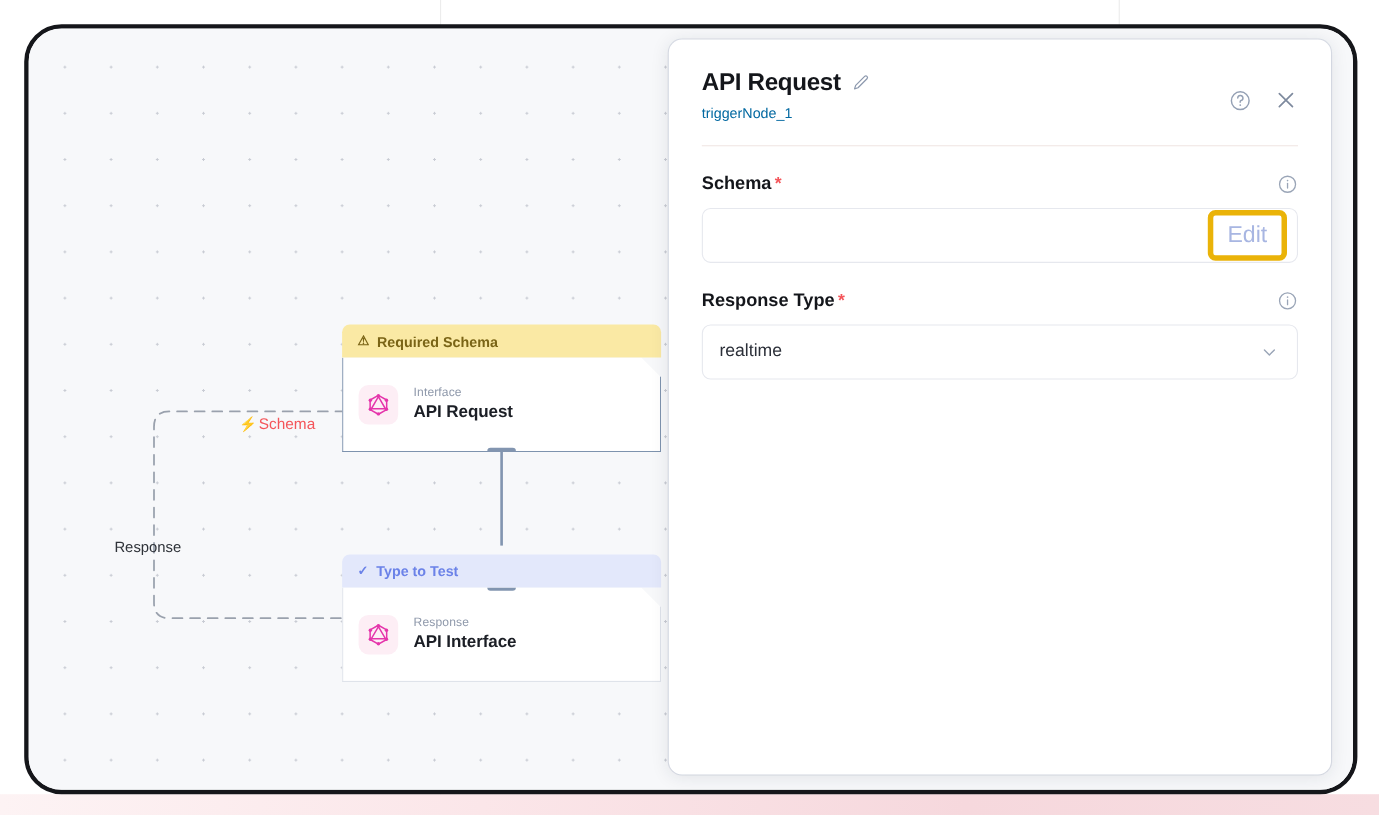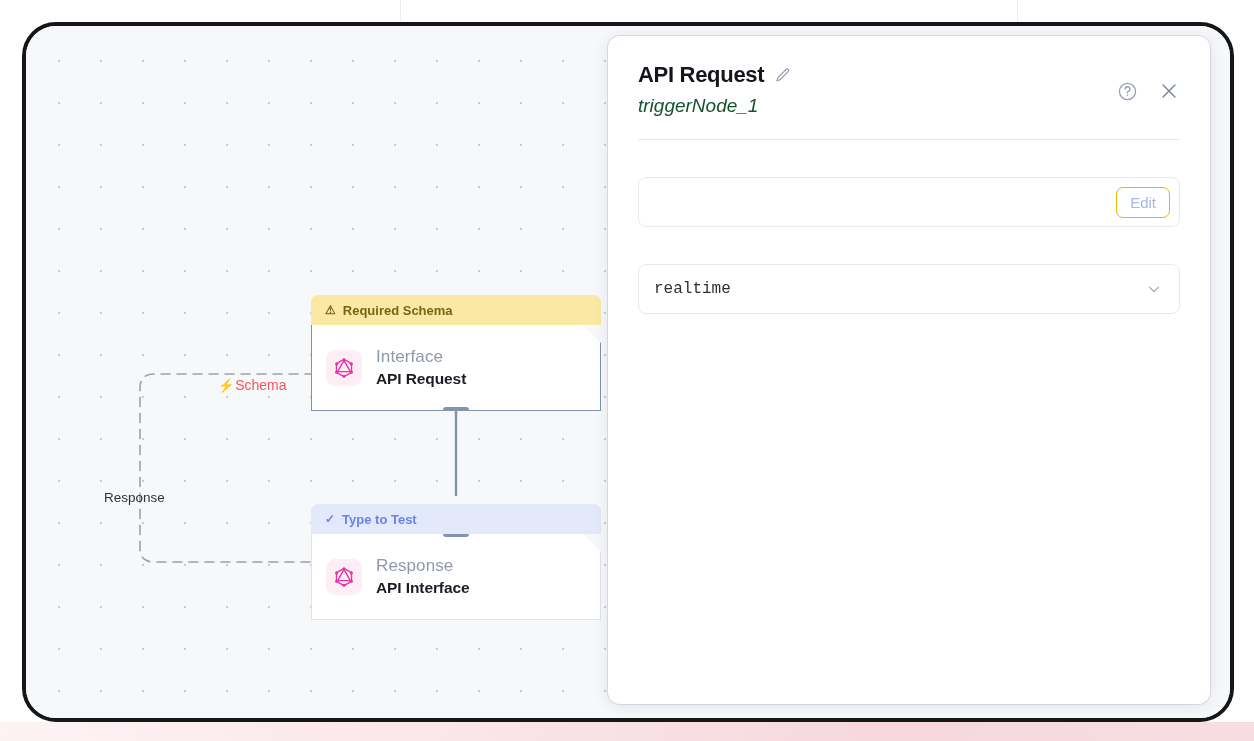--- a/index.html
+++ b/index.html
@@ -143,21 +143,21 @@
     border-radius: 9px;
     background: #fdeef5;
     display: flex;
     align-items: center;
     justify-content: center;
     flex: 0 0 auto;
   }
 
   .node-text { display: flex; flex-direction: column; gap: 3px; }
   .node-kind {
-    font-size: 17px;
+    font-size: 11px;
     color: #8f99ab;
     letter-spacing: .1px;
   }
   .node-title {
     font-size: 15.5px;
     font-weight: 700;
     color: #1b1e25;
     letter-spacing: -.1px;
   }
 
@@ -200,23 +200,22 @@
     gap: 10px;
   }
   .insp-title {
     font-size: 22px;
     font-weight: 700;
     color: #14161b;
     letter-spacing: -.3px;
   }
   .insp-subtitle {
     margin-top: 7px;
-    font-size: 19px;
-    color: #14532d;
-    font-style: italic;
+    font-size: 13px;
+    color: #0369a1;
   }
   .insp-actions {
     display: flex;
     align-items: center;
     gap: 20px;
     padding-top: 18px;
   }
 
   .divider {
     margin-top: 22px;
@@ -242,43 +241,43 @@
     height: 50px;
     border: 1px solid #e6e8ee;
     border-radius: 8px;
     display: flex;
     align-items: center;
     justify-content: flex-end;
     padding-right: 9px;
     background: #ffffff;
   }
   .edit-btn {
-    border: 1px solid #eab308;
+    border: 5px solid #eab308;
     border-radius: 7px;
     padding: 6px 13px;
-    font-size: 15px;
+    font-size: 21px;
     color: #a8b6e2;
     background: #ffffff;
     font-family: "Liberation Sans", sans-serif;
     cursor: pointer;
   }
 
   .select-box {
     margin-top: 12px;
     height: 50px;
     border: 1px solid #e6e8ee;
     border-radius: 8px;
     display: flex;
     align-items: center;
     justify-content: space-between;
     padding: 0 16px 0 15px;
     background: #ffffff;
     cursor: pointer;
   }
-  .select-value { font-size: 16px; color: #2b2f38; font-family: Liberation Mono, monospace; }
+  .select-value { font-size: 16px; color: #2b2f38; }
 
   .icon-btn { cursor: pointer; display: flex; align-items: center; }
   svg { display: block; }
 </style>
 </head>
 <body>
 
 <div id="page-root">
 
   <div class="bg-divider d1"></div>
@@ -392,26 +391,50 @@
               <svg width="22" height="22" viewBox="0 0 24 24" fill="none" stroke="#7e8a9e" stroke-width="1.7" stroke-linecap="round">
                 <path d="M5.5 5.5l13 13M18.5 5.5l-13 13"></path>
               </svg>
             </span>
           </div>
         </div>
 
         <div class="divider"></div>
 
         <div class="field">
+          <div class="field-head">
+            <div>
+              <span class="field-label">Schema</span><span class="req-star">*</span>
+            </div>
+            <span class="icon-btn">
+              <svg width="19" height="19" viewBox="0 0 24 24" fill="none" stroke="#9aa5b7" stroke-width="1.5">
+                <circle cx="12" cy="12" r="9.2"></circle>
+                <path d="M12 11v5.4" stroke-linecap="round"></path>
+                <circle cx="12" cy="7.8" r=".95" fill="#9aa5b7" stroke="none"></circle>
+              </svg>
+            </span>
+          </div>
           <div class="schema-box">
             <button class="edit-btn">Edit</button>
           </div>
         </div>
 
         <div class="field">
+          <div class="field-head">
+            <div>
+              <span class="field-label">Response Type</span><span class="req-star">*</span>
+            </div>
+            <span class="icon-btn">
+              <svg width="19" height="19" viewBox="0 0 24 24" fill="none" stroke="#9aa5b7" stroke-width="1.5">
+                <circle cx="12" cy="12" r="9.2"></circle>
+                <path d="M12 11v5.4" stroke-linecap="round"></path>
+                <circle cx="12" cy="7.8" r=".95" fill="#9aa5b7" stroke="none"></circle>
+              </svg>
+            </span>
+          </div>
           <div class="select-box">
             <span class="select-value">realtime</span>
             <span class="icon-btn">
               <svg width="18" height="18" viewBox="0 0 24 24" fill="none" stroke="#9aa5b7" stroke-width="1.7" stroke-linecap="round" stroke-linejoin="round">
                 <path d="M6 9.5l6 6 6-6"></path>
               </svg>
             </span>
           </div>
         </div>
 

